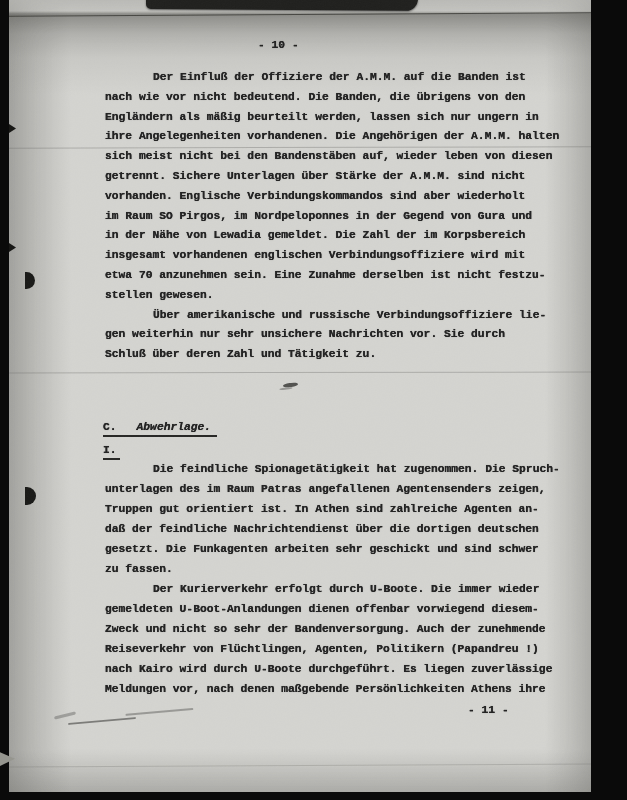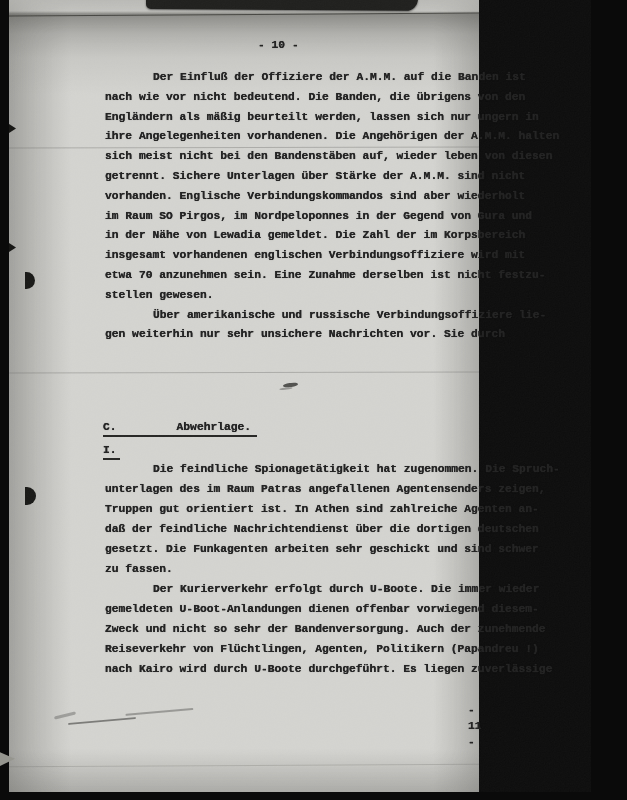--- a/index.html
+++ b/index.html
@@ -1,19 +1,19 @@
 <!DOCTYPE html>
 <html><head>
 <meta charset="utf-8">
 <style>
   html,body{margin:0;padding:0;width:627px;height:800px;overflow:hidden;background:#0a0a0a;}
   *{box-sizing:border-box;}
   .stage{position:relative;width:627px;height:800px;background:#0a0a0a;
          font-family:"Liberation Mono","DejaVu Sans Mono",monospace;}
-  .paper{position:absolute;left:9px;top:0;width:470px;height:792px;
+  .paper{position:absolute;left:9px;top:0;width:582px;height:792px;
     background:
       linear-gradient(180deg, rgba(200,200,196,.9) 0px, rgba(200,200,196,.6) 11px, rgba(85,85,81,.55) 14px, rgba(125,125,121,.38) 34px, rgba(150,150,146,.18) 58px, rgba(0,0,0,0) 95px),
       linear-gradient(90deg, rgba(105,105,101,.38) 0px, rgba(0,0,0,0) 62px),
       linear-gradient(270deg, rgba(115,115,111,.30) 0px, rgba(0,0,0,0) 46px),
       linear-gradient(0deg, rgba(120,120,116,.32) 0px, rgba(0,0,0,0) 42px),
       #d6d6d2;
     box-shadow:inset 0 0 40px rgba(90,90,86,.25);}
   
   .underpage-edge{position:absolute;left:0;top:14px;width:100%;height:1px;
     background:rgba(45,45,42,.75);transform:rotate(-0.35deg);}
@@ -27,21 +27,21 @@
   .tline{white-space:pre;}
   .tline.indent{text-indent:48px;}
   .para{position:absolute;left:96px;width:475px;}
   .para-1{top:68px;line-height:19.8px;}
   .para-2{top:459px;line-height:20px;}
   .pagenum{position:absolute;line-height:16px;}
   .pagenum-top{left:249px;top:37px;}
   .pagenum-bottom{left:459px;top:702px;}
   .heading-c{position:absolute;left:94px;top:419px;height:18px;line-height:16px;
     border-bottom:2px solid #242422;padding-right:6px;}
-  .heading-c .title{margin-left:60px;}
+  .heading-c .title{margin-left:20px;font-style:italic;}
   .heading-i{position:absolute;left:94px;top:444px;display:inline-block;
     line-height:13px;padding:0 3px 1px 0;border-bottom:2px solid #242422;}
   
   .fold-line{position:absolute;left:0;width:100%;height:1px;background:rgba(108,108,104,.38);}
   .fold-1{top:147px;transform:rotate(-0.15deg);}
   .fold-2{top:372px;transform:rotate(-0.1deg);}
   .fold-3{top:765px;transform:rotate(-0.3deg);background:rgba(108,108,104,.28);}
   .hole-punch{position:absolute;background:#161614;border-radius:0 9px 9px 0/0 9px 9px 0;}
   .hole-punch-1{left:16px;top:272px;width:10px;height:17px;}
   .hole-punch-2{left:16px;top:487px;width:11px;height:18px;}
@@ -85,20 +85,21 @@
         <div class="tline">sich meist nicht bei den Bandenstäben auf, wieder leben von diesen</div>
         <div class="tline">getrennt. Sichere Unterlagen über Stärke der A.M.M. sind nicht</div>
         <div class="tline">vorhanden. Englische Verbindungskommandos sind aber wiederholt</div>
         <div class="tline">im Raum SO Pirgos, im Nordpeloponnes in der Gegend von Gura und</div>
         <div class="tline">in der Nähe von Lewadia gemeldet. Die Zahl der im Korpsbereich</div>
         <div class="tline">insgesamt vorhandenen englischen Verbindungsoffiziere wird mit</div>
         <div class="tline">etwa 70 anzunehmen sein. Eine Zunahme derselben ist nicht festzu-</div>
         <div class="tline">stellen gewesen.</div>
         <div class="tline indent">Über amerikanische und russische Verbindungsoffiziere lie-</div>
         <div class="tline">gen weiterhin nur sehr unsichere Nachrichten vor. Sie durch</div>
+        <div class="tline">Schluß über deren Zahl und Tätigkeit zu.</div>
       </div>
 
     <div class="ink-smudge"></div>
 
     <div class="typed heading-c">
       <span>C.</span><span class="title">Abwehrlage.</span>
     </div>
 
     <div class="typed heading-i">I.</div>
 
@@ -107,20 +108,21 @@
         <div class="tline">unterlagen des im Raum Patras angefallenen Agentensenders zeigen,</div>
         <div class="tline">Truppen gut orientiert ist. In Athen sind zahlreiche Agenten an-</div>
         <div class="tline">daß der feindliche Nachrichtendienst über die dortigen deutschen</div>
         <div class="tline">gesetzt. Die Funkagenten arbeiten sehr geschickt und sind schwer</div>
         <div class="tline">zu fassen.</div>
         <div class="tline indent">Der Kurierverkehr erfolgt durch U-Boote. Die immer wieder</div>
         <div class="tline">gemeldeten U-Boot-Anlandungen dienen offenbar vorwiegend diesem-</div>
         <div class="tline">Zweck und nicht so sehr der Bandenversorgung. Auch der zunehmende</div>
         <div class="tline">Reiseverkehr von Flüchtlingen, Agenten, Politikern (Papandreu !)</div>
         <div class="tline">nach Kairo wird durch U-Boote durchgeführt. Es liegen zuverlässige</div>
+        <div class="tline">Meldungen vor, nach denen maßgebende Persönlichkeiten Athens ihre</div>
       </div>
 
     <div class="typed pagenum pagenum-bottom">- 11 -</div>
 
     <div class="hole-punch hole-punch-1"></div>
     <div class="hole-punch hole-punch-2"></div>
     <div class="edge-notch edge-notch-1"></div>
     <div class="edge-notch edge-notch-2"></div>
     <div class="pencil-smudge"></div>
   </div>

